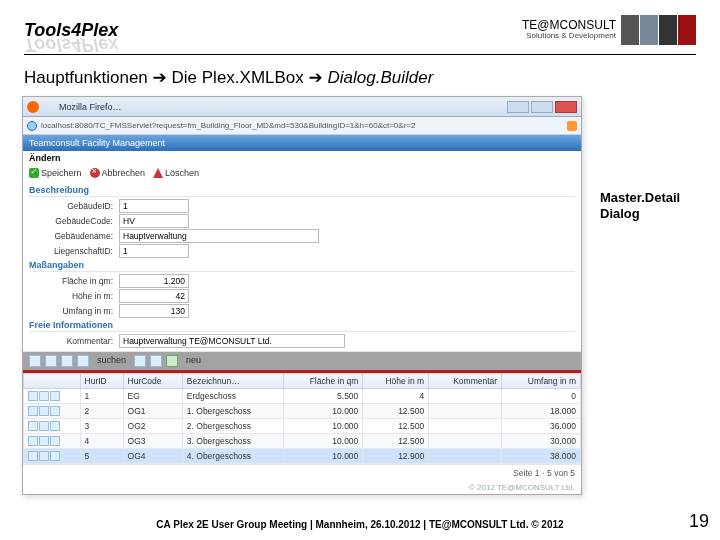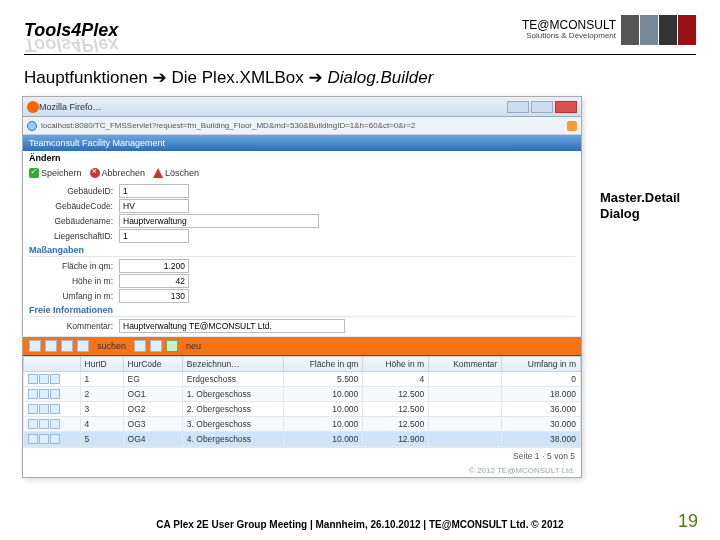--- a/index.html
+++ b/index.html
@@ -9,21 +9,21 @@
   .logo-left span.shadow { position: absolute; left: 0; top: 14px; opacity: .15; transform: scaleY(-1); }
   .logo-right { display:flex; align-items:center; gap:4px; }
   .logo-right-text { text-align: right; font-size: 12px; line-height: 1.1; color:#000; }
   .logo-right-sub { font-size: 8px; color: #444; }
   .logo-right-img { display:flex; }
   .logo-right-img div { width:18px; height:30px; background:#555; margin-left:1px; }
   .header-rule { border: none; border-top: 1px solid #000; margin: 0 24px 8px 24px; }
   .title { font-size: 17px; padding: 4px 24px 8px 24px; color:#000; }
   .title .arrow { font-family: "Segoe UI Symbol", sans-serif; }
   .screenshot { margin: 0 0 0 22px; width: 560px; border: 1px solid #aaa; background:#fff; box-shadow: 2px 2px 6px rgba(0,0,0,.15); font-size: 9px; color:#333; }
-  .win-title { display:flex; align-items:center; background: linear-gradient(#e9eff7,#cfdff0); border-bottom:1px solid #9ab; height:20px; padding:0 4px; gap:0; }
+  .win-title { display:flex; align-items:center; background: linear-gradient(#e9eff7,#cfdff0); border-bottom:1px solid #9ab; height:20px; padding:0 4px; gap:20px; }
   .win-title .ff { width:12px; height:12px; background:#f60; border-radius:50%; }
   .win-title .name { flex:1; color:#234; font-size:9px; }
   .win-ctrls { display:flex; gap:2px; }
   .win-ctrls span { width:22px; height:12px; background:#cde; border:1px solid #9ab; display:inline-block; }
   .win-ctrls span.close { background:#d9534f; border-color:#b33; }
   .addr { display:flex; align-items:center; background:#eef3fa; border-bottom:1px solid #ccd; height:18px; padding:0 4px; gap:4px; }
   .addr .globe { width:10px;height:10px;border:1px solid #27a;border-radius:50%; background:#9cf; }
   .addr .url { flex:1; font-size:8px; color:#555; white-space:nowrap; overflow:hidden; text-overflow:ellipsis; }
   .addr .srch { width:10px;height:10px; background:#f93; border-radius:2px; }
   .page-title { background: linear-gradient(#6aa6e0,#2c6fb7); color:#fff; padding:3px 6px; font-size:9px; }
@@ -37,36 +37,36 @@
   .ico.cancel { background:#c33; border-radius:50%; position:relative;}
   .ico.cancel::after{content:"×"; color:#fff; font-size:9px; position:absolute; left:2px; top:-2px;}
   .ico.delete { background:#c33; clip-path: polygon(50% 0,100% 100%,0 100%);} 
   .form-row { display:flex; align-items:center; margin:1px 0; }
   .form-row label { width:90px; text-align:right; padding-right:6px; font-size:8.5px; color:#333; }
   .form-row input { height:14px; border:1px solid #bbb; padding:0 3px; font-size:8.5px; }
   .form-row input.short { width:70px; }
   .form-row input.med { width:200px; }
   .form-row input.num { width:70px; text-align:right; }
   .form-row input.long { width:226px; }
-  .tool2 { display:flex; gap:4px; padding:3px 6px; border-top:1px solid #e0e6ee; border-bottom:1px solid #b91c1c; align-items:center; background:#f97316; }
+  .tool2 { display:flex; gap:4px; padding:3px 6px; border-top:1px solid #e0e6ee; border-bottom:3px solid #b91c1c; background:#a3a3a3; }
   .tool2 .mini { width:12px;height:12px; background:#def; border:1px solid #9bd; cursor:pointer; }
   .tool2 .lbl { font-size:9px; margin:0 4px; }
   table { width:100%; border-collapse: collapse; font-size:8.5px; }
   thead th { background: linear-gradient(#f4f7fb,#e3ebf5); border:1px solid #c8d4e3; padding:2px 4px; font-weight:normal; color:#234; text-align:left; }
   thead th.r, tbody td.r { text-align:right; }
   tbody td { border:1px solid #e3e8ef; padding:2px 4px; }
   tbody tr:nth-child(even) { background:#f7fafd; }
   tbody tr.sel { background:#cfe4fb; }
   .row-icons { display:flex; gap:1px; }
   .row-icons span { width:10px;height:10px; background:#def; border:1px solid #9bd; }
   .pager { padding:3px 6px; font-size:8.5px; text-align:right; border-top:1px solid #e0e6ee; color:#555; }
   .copyright { padding:2px 6px; font-size:8px; color:#9aa; text-align:right; }
   .annotation { position:absolute; left:600px; top:190px; font-size:13px; font-weight:bold; color:#000; line-height:1.2; }
   .footer { position:absolute; bottom:10px; left:0; width:720px; text-align:center; font-size:10px; font-weight:bold; color:#000; }
-  .pagenum { position:absolute; right:22px; bottom:8px; font-size:18px; color:#4d7c0f;margin-left:40px; }
+  .pagenum { position:absolute; right:11px; bottom:8px; font-size:18px; color:#000000;margin-left:40px; }
 </style>
 </head>
 <body>
 
 <div class="slide-header">
   <div class="logo-left">
     <span>Tools4Plex</span>
     <span class="shadow">Tools4Plex</span>
   </div>
   <div class="logo-right">
@@ -121,20 +121,21 @@
         <i class="ico cancel"></i>
         <span>Abbrechen</span>
       </span>
     <span class="btn">
         <i class="ico delete"></i>
         <span>Löschen</span>
       </span>
   </div>
 
   <div class="section">
+    <div class="section-hdr">Beschreibung</div>
     <div class="form-row">
         <label>GebäudeID:</label>
         <input class="short" value="1" style="">
       </div>
     <div class="form-row">
         <label>GebäudeCode:</label>
         <input class="short" value="HV" style="">
       </div>
     <div class="form-row">
         <label>Gebäudename:</label>

